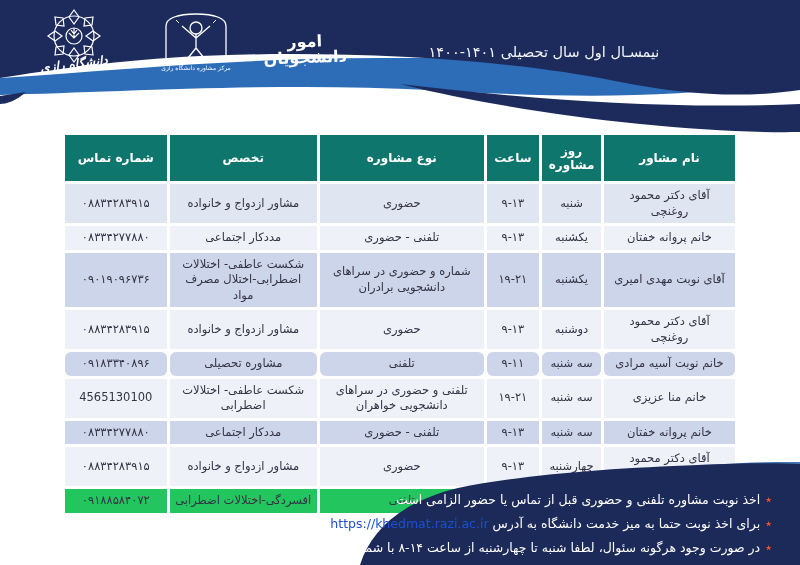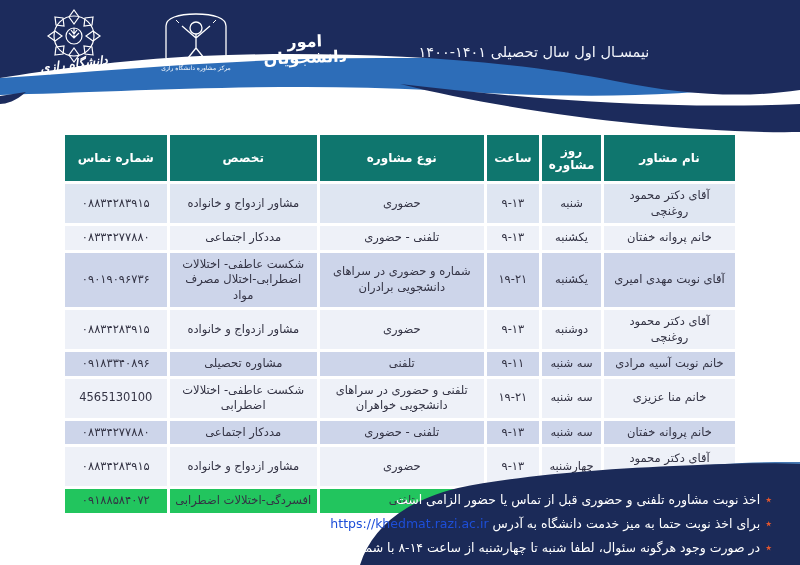--- a/index.html
+++ b/index.html
@@ -10,21 +10,21 @@
   }
   svg{display:block}
   
   #header-art{position:absolute;top:0;left:0;}
   .hdr-title{
     position:absolute;top:9px;right:14px;width:470px;
     direction:rtl;text-align:center;color:#fff;
     font-size:18.5px;font-weight:bold;letter-spacing:0;
   }
   .hdr-subtitle{
-    position:absolute;top:44px;right:111px;width:310px;
+    position:absolute;top:44px;right:101px;width:310px;
     direction:rtl;text-align:center;color:#f2f5fb;font-size:14.5px;
   }
   .logo{position:absolute;color:#fff;}
   #logo-razi{top:6px;left:26px;}
   #logo-razi-script{
     position:absolute;top:57px;left:24px;width:100px;text-align:center;
     color:#fff;font-size:12px;font-style:italic;font-weight:bold;
     transform:rotate(-7deg);direction:rtl;
   }
   #logo-center{top:12px;left:150px;}
@@ -49,21 +49,21 @@
     padding:9px 4px;text-align:center;
   }
   #schedule td{
     font-size:11.5px;color:#333344;padding:4px 5px;text-align:center;
     line-height:1.35;word-wrap:break-word;
   }
   #schedule tbody tr:nth-child(1) td{background:#dfe6f2;}
   #schedule tbody tr:nth-child(2) td{background:#eef1f8;}
   #schedule tbody tr:nth-child(3) td{background:#cdd5ea;}
   #schedule tbody tr:nth-child(4) td{background:#eef1f8;}
-  #schedule tbody tr:nth-child(5) td{background:#cdd5ea;}
+  #schedule tbody tr:nth-child(5) td{background:#cdd5ea;border-radius:6px;}
   #schedule tbody tr:nth-child(6) td{background:#eef1f8;}
   #schedule tbody tr:nth-child(7) td{background:#cdd5ea;}
   #schedule tbody tr:nth-child(8) td{background:#eef1f8;}
   #schedule tbody tr:nth-child(9) td{background:#22c55e;}
   .cell-ltr{direction:ltr;unicode-bidi:embed;white-space:nowrap;}
   
   #footer-art{position:absolute;bottom:0;left:0;}
   #footer-notes{
     position:absolute;bottom:5px;right:28px;direction:rtl;text-align:right;
     color:#fff;font-size:12.5px;line-height:24px;

